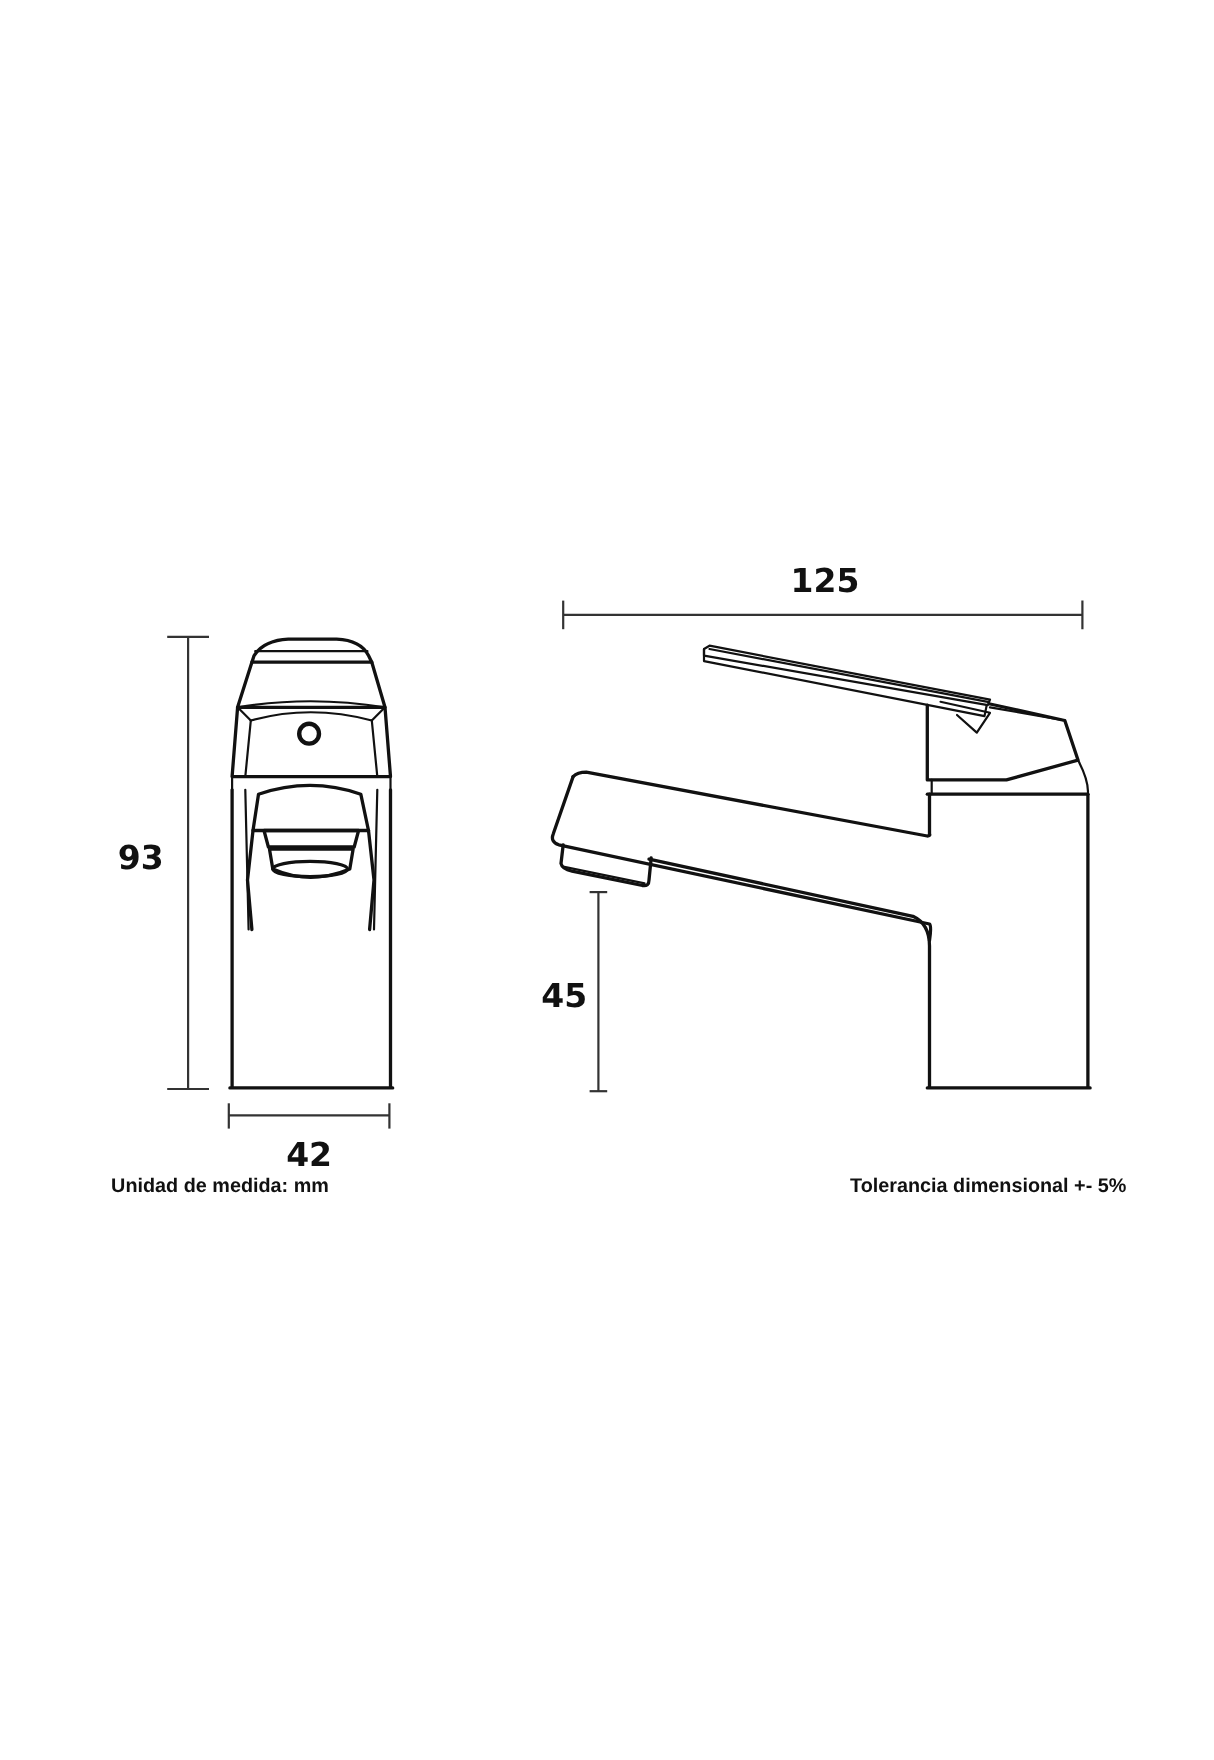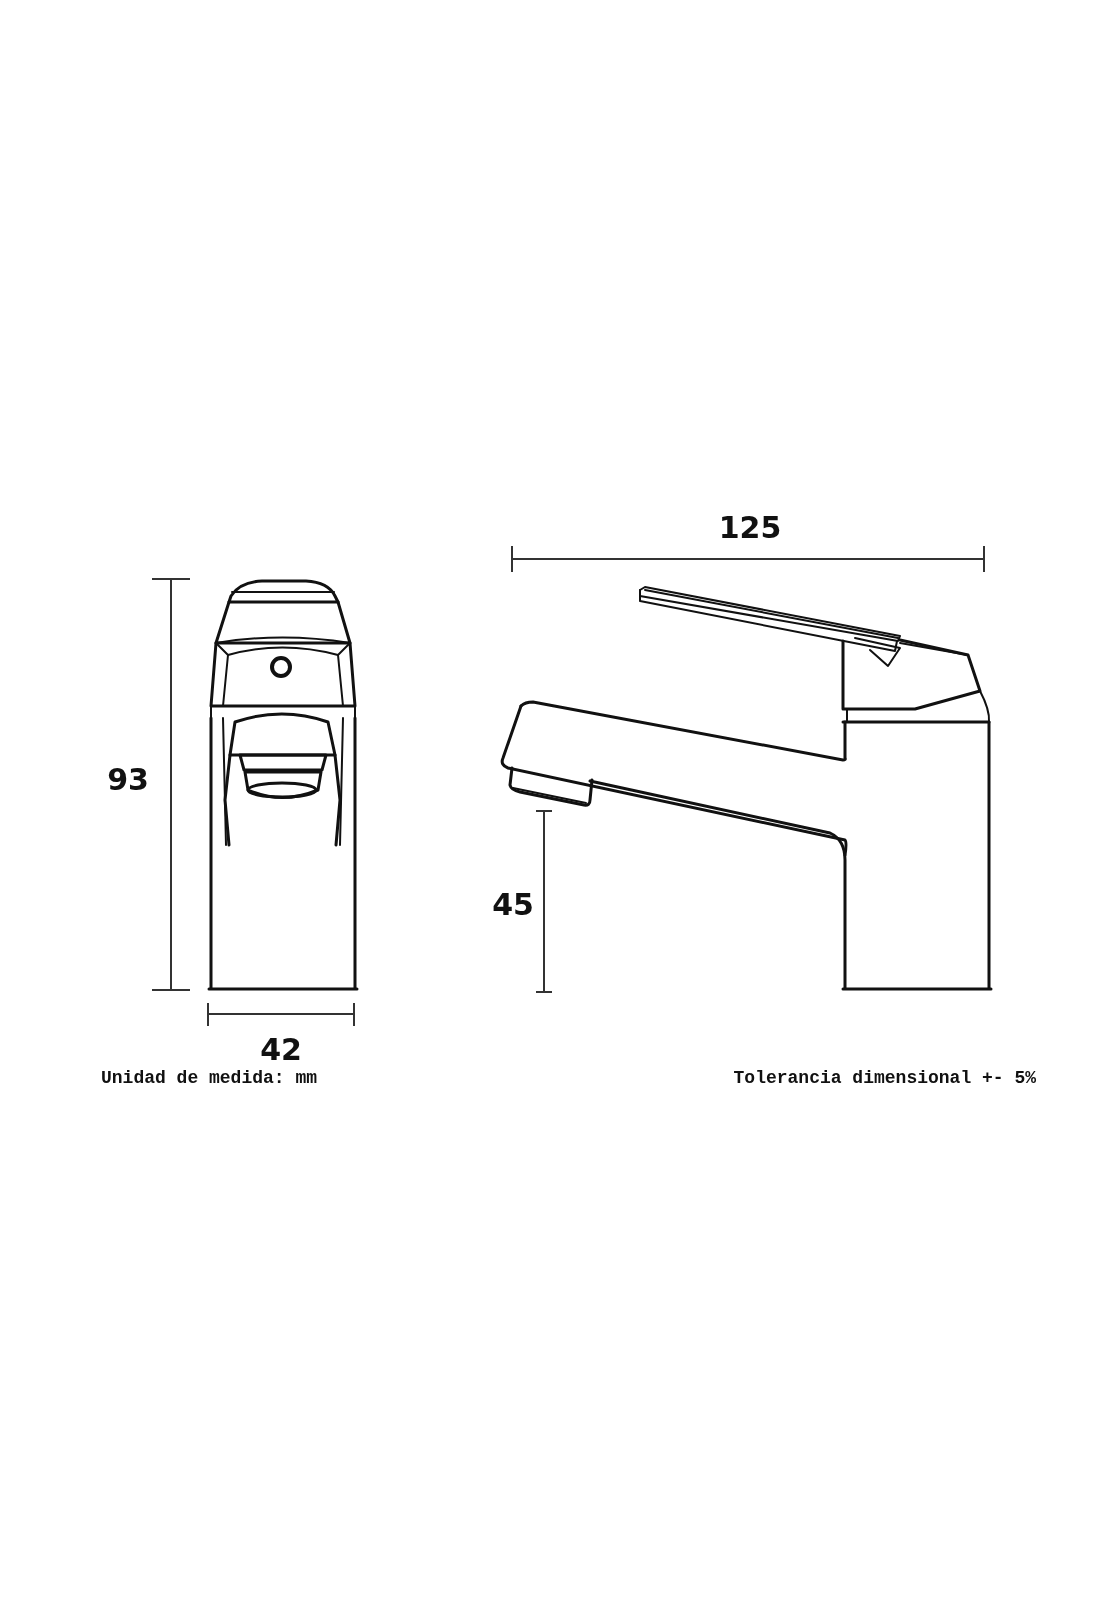--- a/index.html
+++ b/index.html
@@ -23,29 +23,29 @@
       height: 1600px;
     }
     .dim-label {
       font-family: "DejaVu Sans", sans-serif;
       font-weight: bold;
       font-size: 30px;
       fill: #111111;
     }
     .note {
       position: absolute;
-      font-family: Liberation Mono, monospace;
+      font-family: Liberation Sans, sans-serif;
       font-weight: bold;
       font-size: 18px;
       color: #111111;
       white-space: nowrap;
       line-height: 22px;
     }
     .note-left { left: 101px; top: 1067px; }
-    .note-right { right: 68px; top: 1067px; }
+    .note-right { right: 80px; top: 1067px; }
     .ln { fill: none; stroke: #111111; stroke-width: 3; stroke-linejoin: round; stroke-linecap: round; }
     .ln2 { fill: none; stroke: #111111; stroke-width: 2; stroke-linejoin: round; stroke-linecap: round; }
     .dim { fill: none; stroke: #333333; stroke-width: 2; }
   </style>
 </head>
 <body>
 
 <svg class="drawing" viewBox="0 0 1104 1600" xmlns="http://www.w3.org/2000/svg">
 
   <g>

